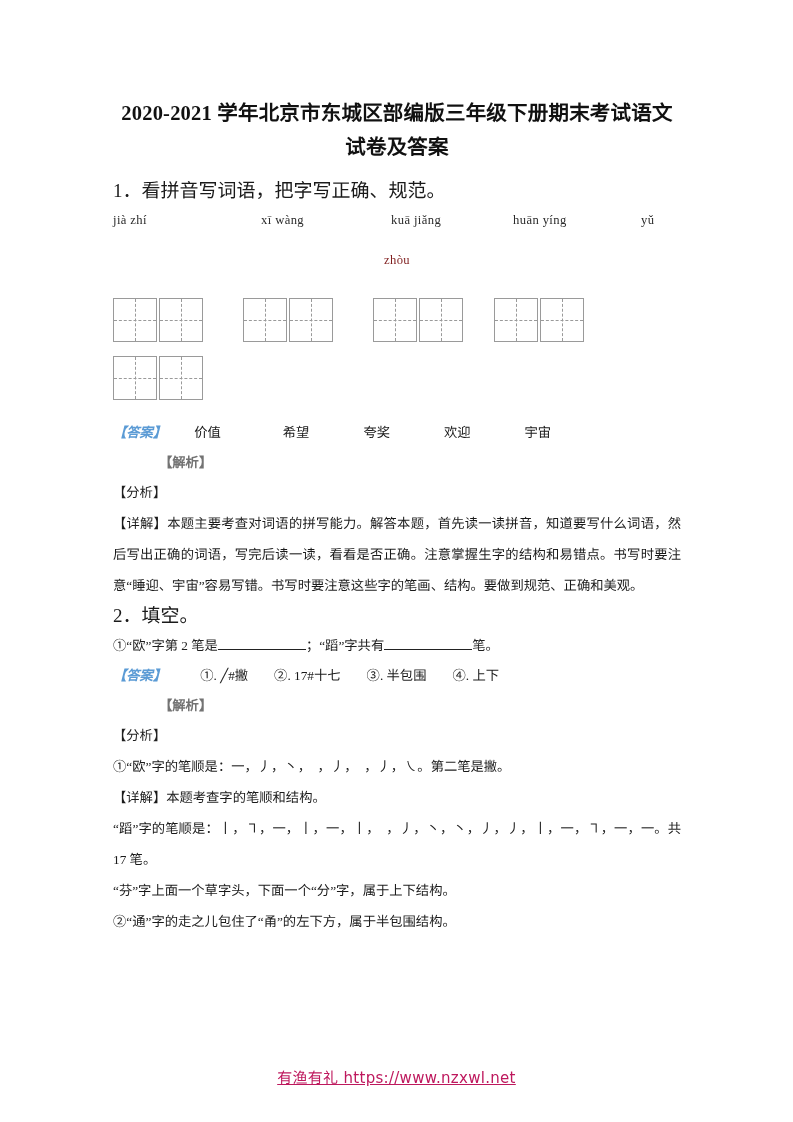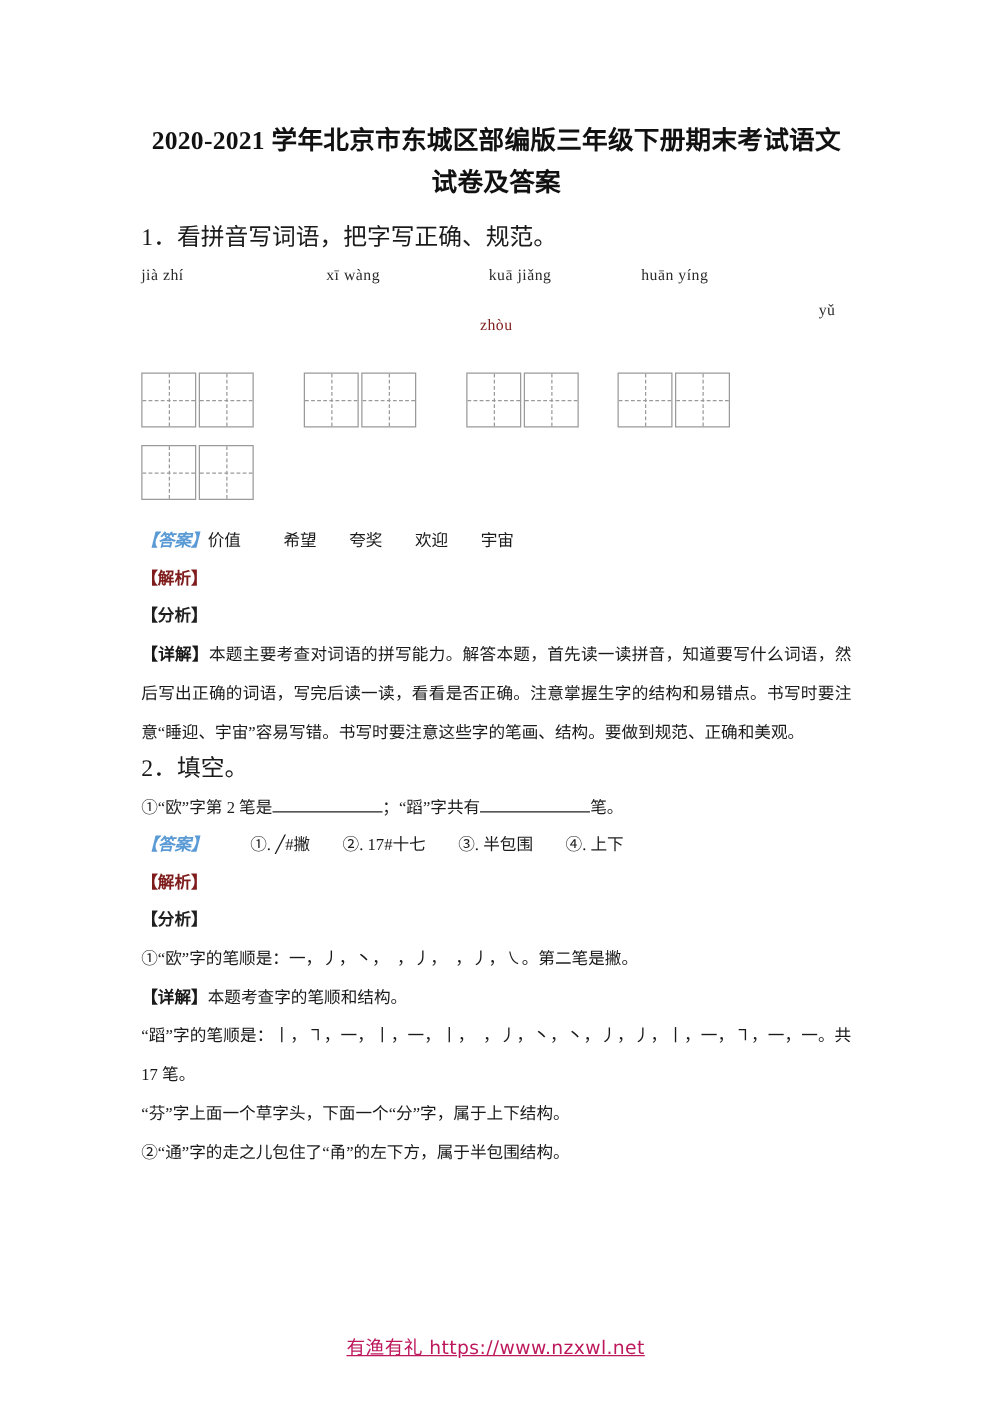--- a/index.html
+++ b/index.html
@@ -56,31 +56,32 @@
     line-height: 30px;
     margin: 0;
   }
   .para-detail {
     font-size: 13.3px;
     line-height: 31px;
     margin: 0;
     text-align: justify;
   }
   .lbl-bold {
-    font-weight: 700;
+    font-weight: 400;
     margin-top: 16px;
   }
   .lbl-blue {
     color: #5b9bd5;
     font-weight: 700;
     font-style: italic;
   }
   .lbl-blue-light {
-    color: #7f1d1d;
+    color: #737373;
     font-weight: 700;
+    margin-left: 46px;
   }
 
   
   .pinyin-row {
     position: relative;
     height: 28px;
     font-size: 12.6px;
     line-height: 28px;
     letter-spacing: 0.4px;
     font-family: "Liberation Serif", "DejaVu Serif", serif;
@@ -140,20 +141,21 @@
 
   
   .ans-row {
     font-size: 13.3px;
     line-height: 30px;
     margin: 0;
     white-space: nowrap;
   }
   .ans-row .w {
     display: inline-block;
+    margin-left: 28px;
   }
   .gap-sm { display:inline-block; width: 26px; }
   .gap-md { display:inline-block; width: 34px; }
 
   .blank-ul {
     display: inline-block;
     border-bottom: 1px solid #222;
     vertical-align: baseline;
   }
   .blank-90 { width: 88px; }
@@ -186,21 +188,21 @@
 
     <div>
 
       <p class="q-stem">1．看拼音写词语，把字写正确、规范。</p>
 
       <div class="pinyin-row">
         <span class="py" style="left:0px;">jià zhí</span>
         <span class="py" style="left:148px;">xī wàng</span>
         <span class="py" style="left:278px;">kuā jiǎng</span>
         <span class="py" style="left:400px;">huān yíng</span>
-        <span class="py" style="left:542px;margin-top:28px;">yǔ</span>
+        <span class="py" style="left:528px;">yǔ</span>
       </div>
       <div class="pinyin-wrap">zhòu</div>
 
       <div class="spacer-6"></div>
 
       <div class="grid-row">
         <div class="grid-group" style="left:0px;">
           <div class="tzg"></div>
           <div class="tzg"></div>
         </div>

